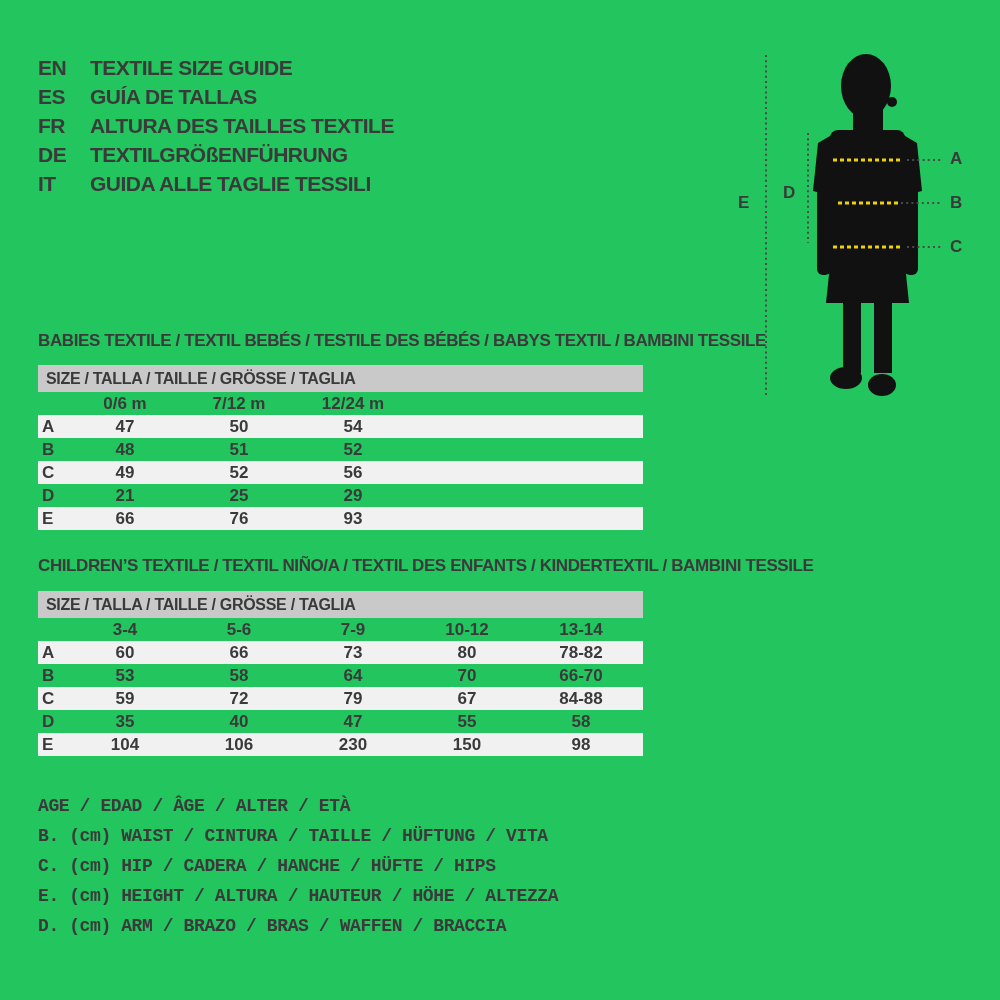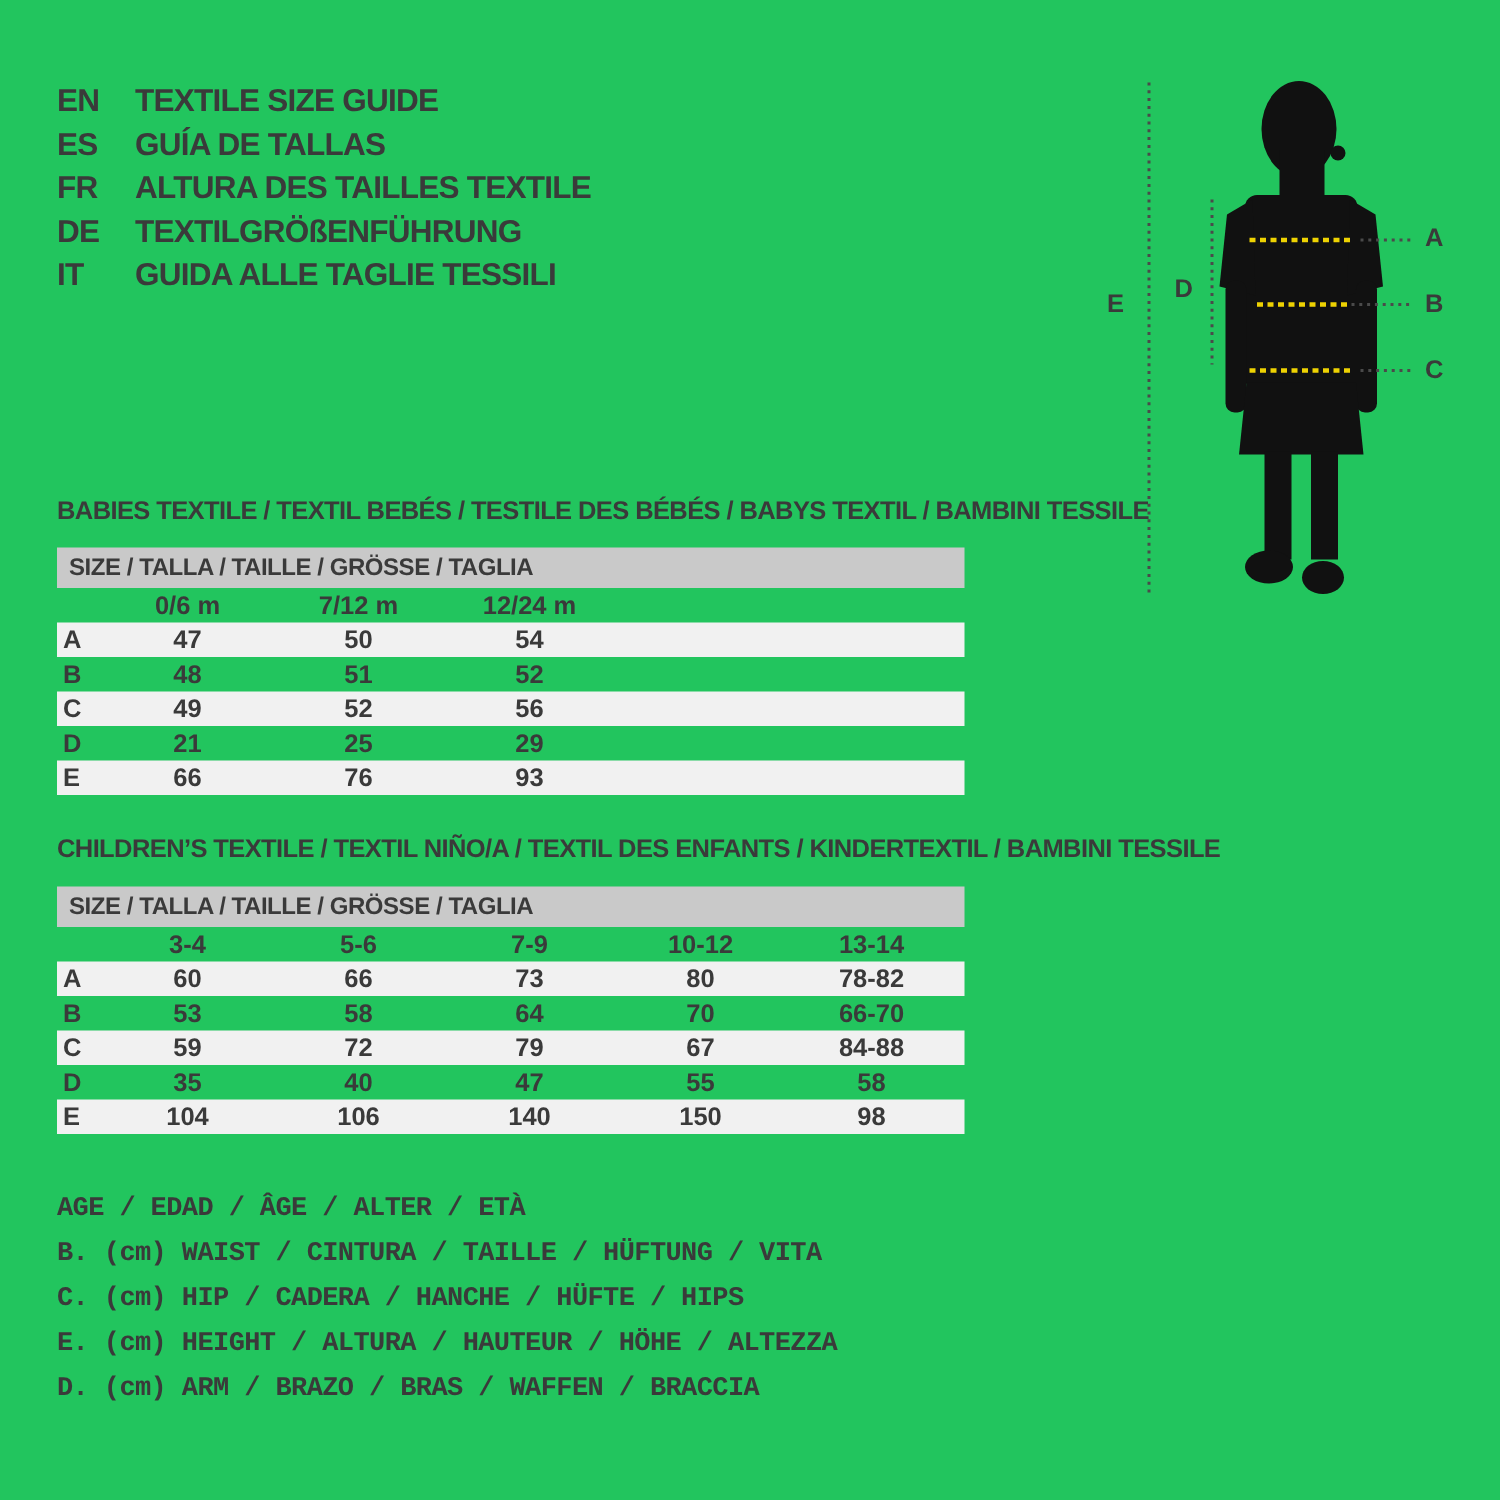--- a/index.html
+++ b/index.html
@@ -184,21 +184,21 @@
       <span class="t-cell">35</span>
       <span class="t-cell">40</span>
       <span class="t-cell">47</span>
       <span class="t-cell">55</span>
       <span class="t-cell">58</span>
     </div>
     <div class="t-row shade">
       <span class="t-label">E</span>
       <span class="t-cell">104</span>
       <span class="t-cell">106</span>
-      <span class="t-cell">140</span>
+      <span class="t-cell">230</span>
       <span class="t-cell">150</span>
       <span class="t-cell">98</span>
     </div>
   </div>
 
   <div class="legend">
     <div class="legend-line">AGE / EDAD / ÂGE / ALTER / ETÀ</div>
     <div class="legend-line">B. (cm) WAIST / CINTURA / TAILLE / HÜFTUNG / VITA</div>
     <div class="legend-line">C. (cm) HIP / CADERA / HANCHE / HÜFTE / HIPS</div>
     <div class="legend-line">E. (cm) HEIGHT / ALTURA / HAUTEUR / HÖHE / ALTEZZA</div>

